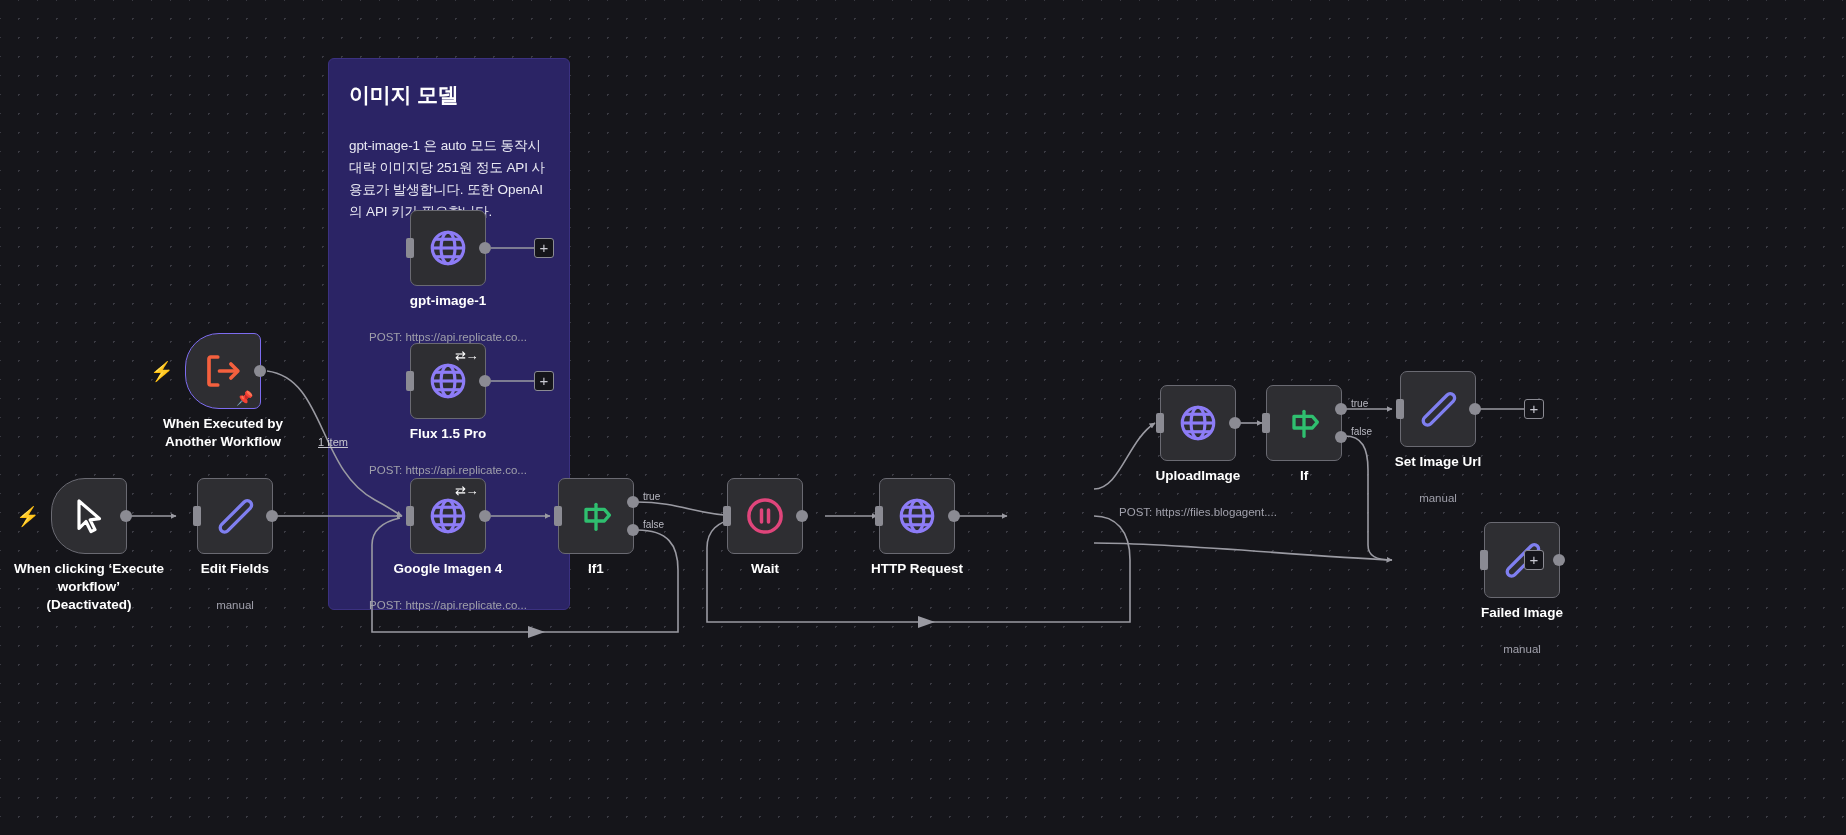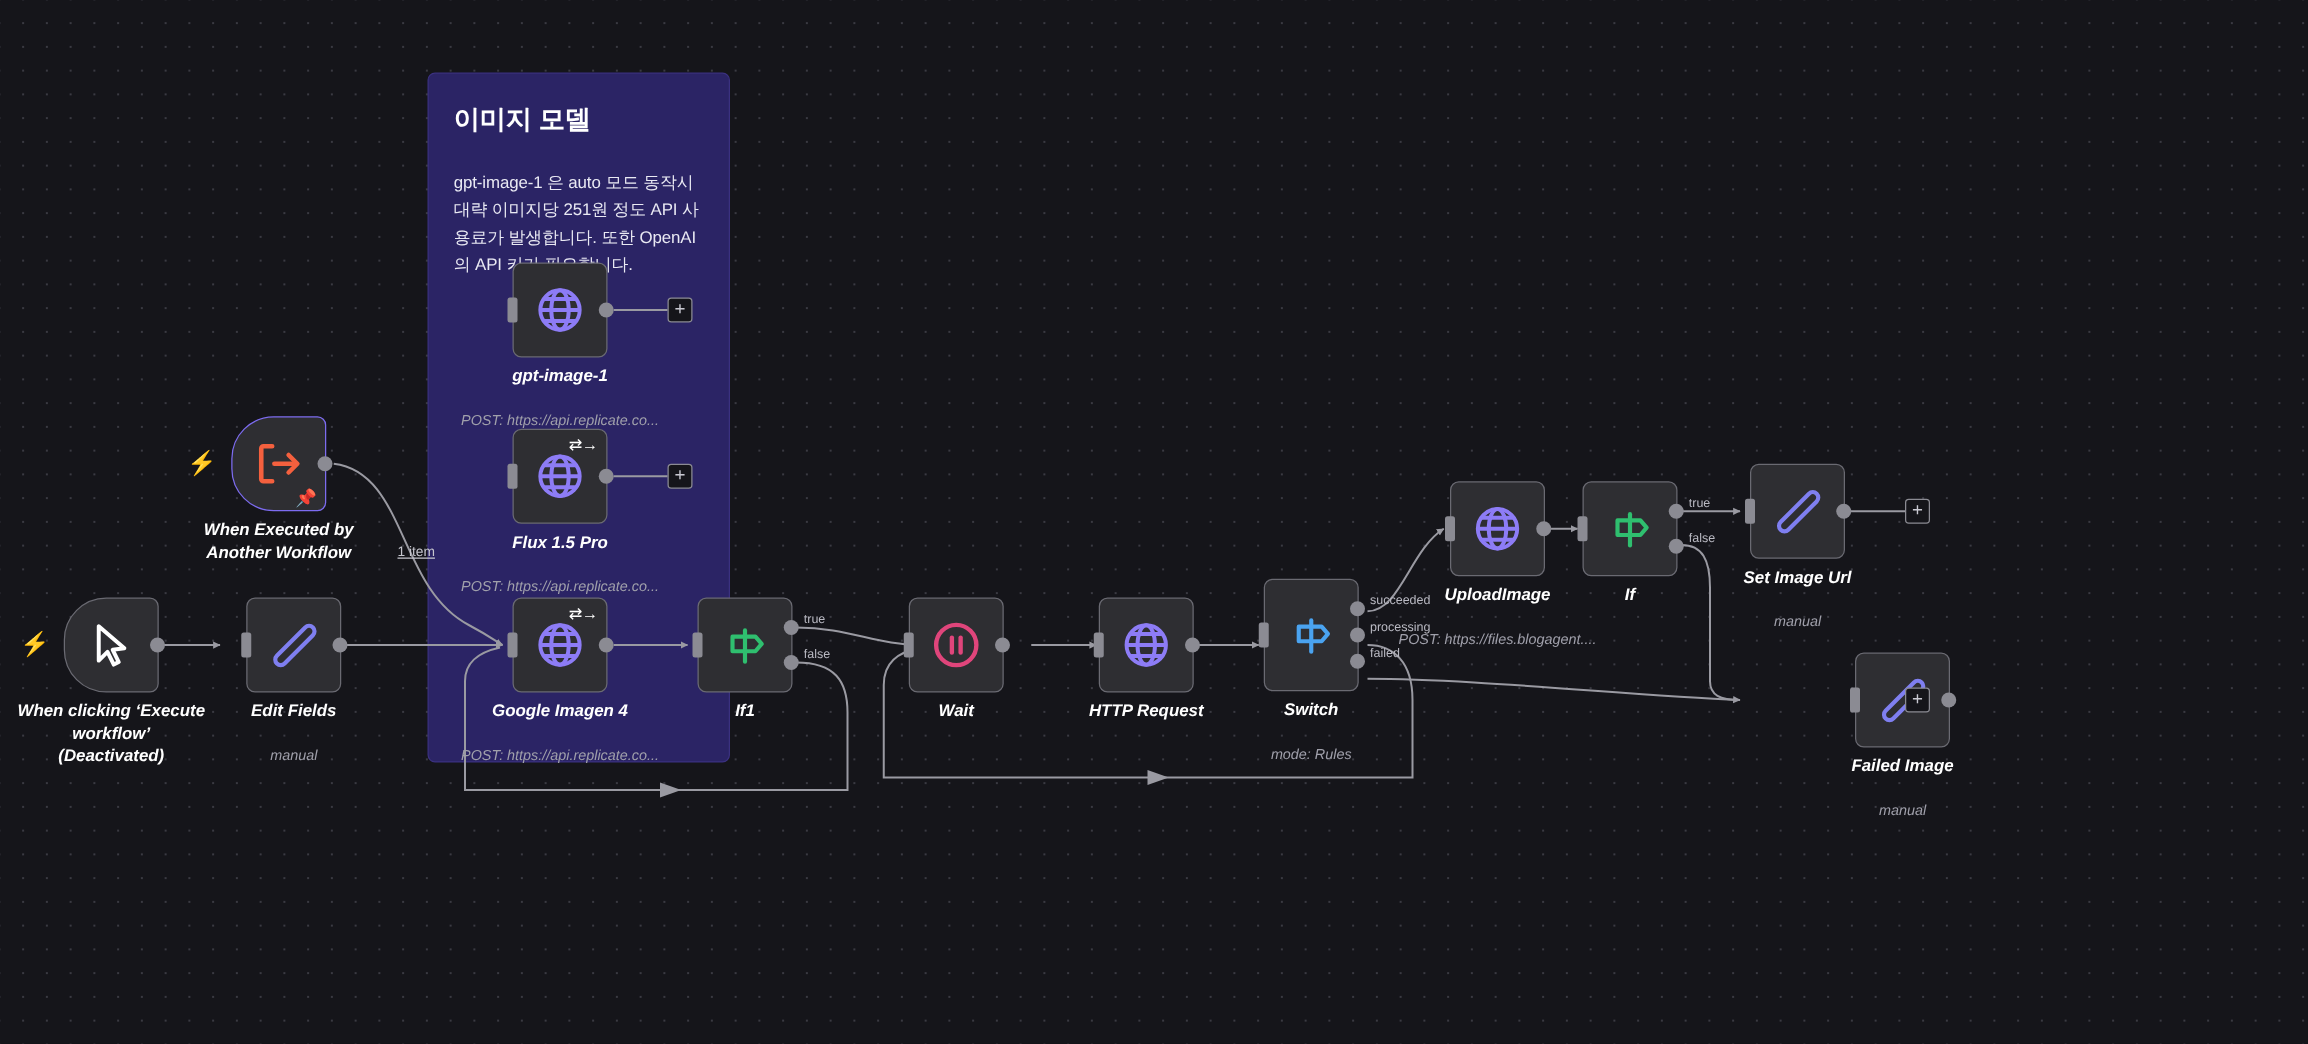--- a/index.html
+++ b/index.html
@@ -18,21 +18,20 @@
     background-position: 9px 9px;
   }
   
   .sticky {
     position: absolute;
     background: #2b2465;
     border-radius: 6px;
     border: 1px solid #3b3180;
     padding: 22px 20px 0 20px;
     z-index: 1;
-    margin-left: 14px;
   }
   .sticky-title {
     color: #ffffff;
     font-size: 21px;
     font-weight: bold;
     letter-spacing: -0.2px;
     margin-bottom: 26px;
   }
   .sticky-body {
     color: #e9e9f3;
@@ -60,21 +59,20 @@
     border-bottom-left-radius: 34px;
   }
   .node-box.pinned { border-color: #7d6cf0; }
   .node-box.tall { height: 90px; }
   .node-labels {
     position: absolute;
     top: 82px; left: 50%;
     transform: translateX(-50%);
     width: 200px;
     text-align: center;
-    font-style: italic;
   }
   .node-box.tall + .node-labels { top: 96px; }
   .node-name {
     color: #ffffff;
     font-size: 13.5px;
     font-weight: bold;
     line-height: 1.34;
     white-space: pre-line;
   }
   .node-sub {
@@ -362,42 +360,20 @@
           <path d="M4.5 7 H19.5"></path>
           <path d="M4.5 17 H19.5"></path>
       </svg>
       <span class="port-out"></span>
     </div>
     <div class="node-labels">
       <div class="node-name">HTTP Request</div>
     </div>
   </div>
 
-  <div class="node" style="left:1011px; top:463px;">
-    <div class="node-box tall">
-      <span class="port-in"></span>
-      <svg class="icon" width="40" height="40" viewBox="0 0 24 24" fill="none" stroke="#4aa3f0" stroke-width="2" stroke-linejoin="round" stroke-linecap="round">
-        <path d="M12 5 V20"></path>
-        <path d="M6 8 H17 L20 11.5 L17 15 H6 Z"></path>
-      </svg>
-      <span class="port-out p1">
-        <span class="port-lbl">succeeded</span>
-      </span>
-      <span class="port-out p2">
-        <span class="port-lbl">processing</span>
-      </span>
-      <span class="port-out p3">
-        <span class="port-lbl">failed</span>
-      </span>
-    </div>
-    <div class="node-labels">
-      <div class="node-name">Switch</div>
-      <div class="node-sub">mode: Rules</div>
-    </div>
-  </div>
 
   <div class="node" style="left:1160px; top:385px;">
     <div class="node-box">
       <span class="port-in"></span>
       <svg class="icon" width="42" height="42" viewBox="0 0 24 24" fill="none" stroke="#8d7cf6" stroke-width="1.8">
         <circle cx="12" cy="12" r="9"></circle>
         <ellipse cx="12" cy="12" rx="4" ry="9"></ellipse>
         <path d="M3 12 H21"></path>
           <path d="M4.5 7 H19.5"></path>
           <path d="M4.5 17 H19.5"></path>

